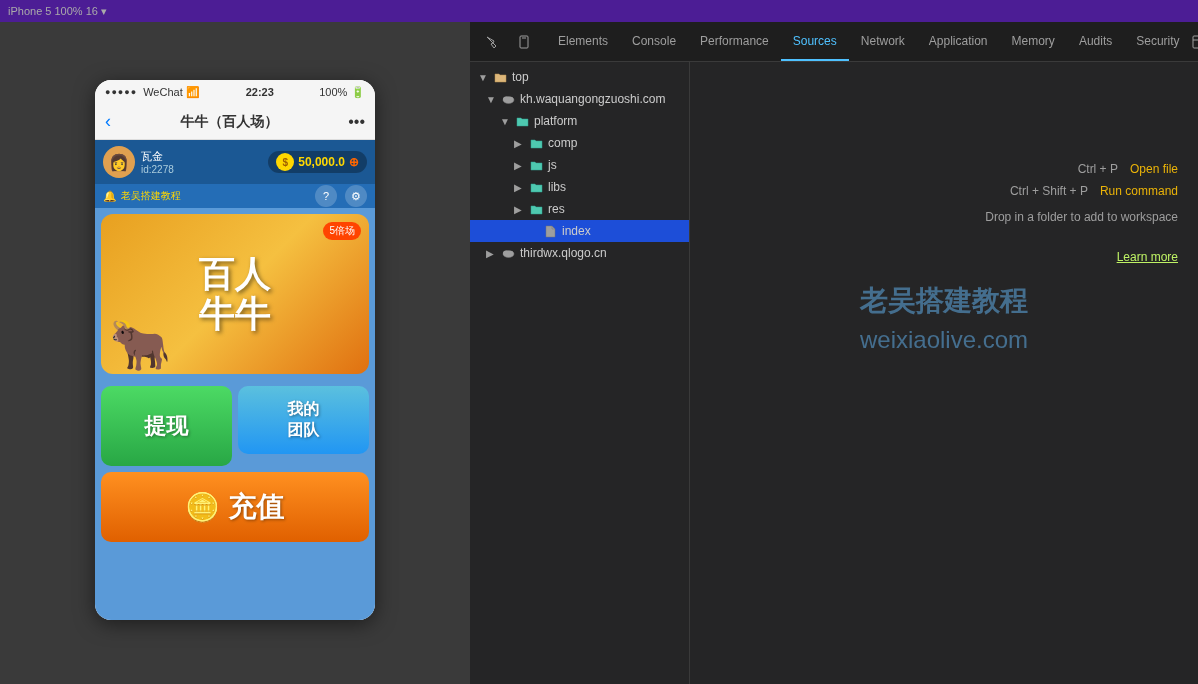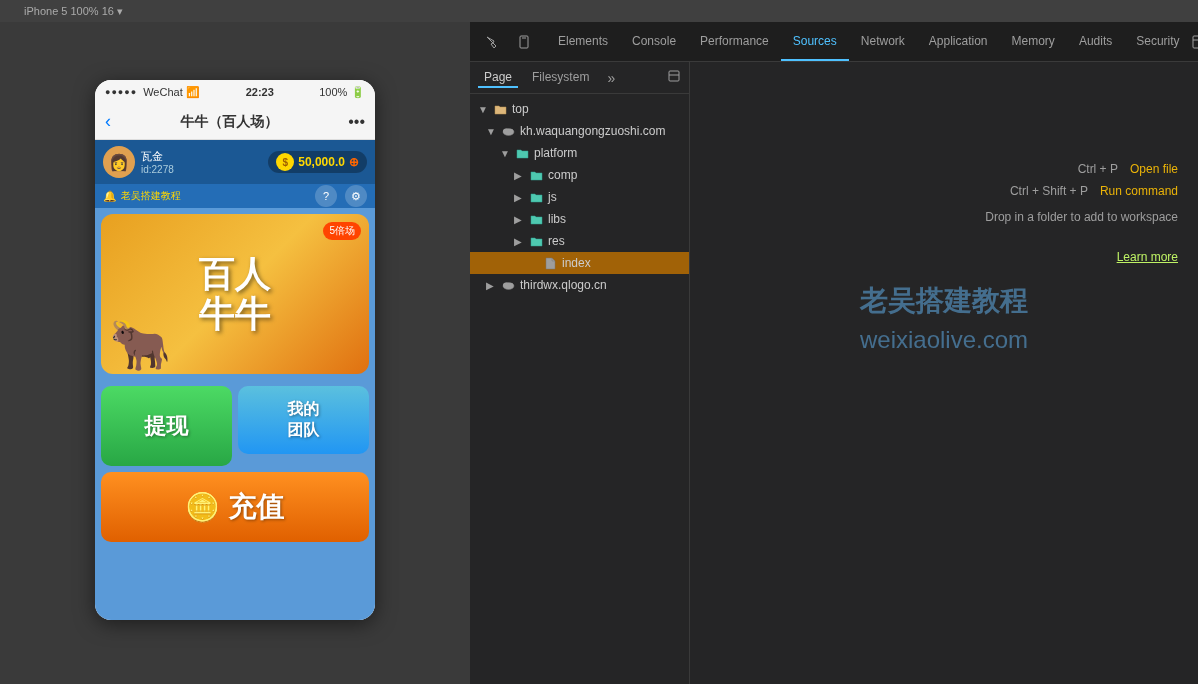--- a/index.html
+++ b/index.html
@@ -9,24 +9,24 @@
       background: #2b2b2b;
       font-family: -apple-system, 'Helvetica Neue', Arial, sans-serif;
       overflow: hidden;
       display: flex;
       flex-direction: column;
     }
 
     
     .top-bar {
       height: 22px;
-      background: #404040;
-      display: flex;
-      align-items: center;
-      padding: 0 24px;
+      background: #4c1d95;
+      display: flex;
+      align-items: center;
+      padding: 0 8px;
     }
     .top-bar-text {
       color: #aaa;
       font-size: 11px;
     }
 
     
     .main-area {
       display: flex;
       flex: 1;
@@ -170,21 +170,21 @@
       display: flex;
       align-items: center;
       height: 22px;
       padding-left: 8px;
       cursor: pointer;
       color: #ccc;
       font-size: 12px;
     }
 
     .tree-item.selected {
-      background: #a16207;
+      background: #1d4ed8;
     }
 
     .tree-arrow {
       width: 14px;
       font-size: 10px;
       color: #9e9e9e;
       flex-shrink: 0;
     }
 
     .tree-icon {
@@ -695,31 +695,20 @@
           <rect x="1" y="1" width="12" height="12" rx="1" stroke="#9e9e9e" stroke-width="1" fill="none"></rect>
           <line x1="1" y1="5" x2="13" y2="5" stroke="#9e9e9e" stroke-width="1"></line>
         </svg>
       </div>
     </div>
 
     <div class="sources-panel">
 
       <div class="sources-sidebar">
 
-        <div class="sources-tabs">
-          <span class="sources-tab active">Page</span>
-          <span class="sources-tab">Filesystem</span>
-          <span class="sources-tab-more">»</span>
-          <span class="sources-tab-icon" style="margin-left:auto;">
-            <svg width="14" height="14" viewBox="0 0 14 14" fill="none">
-              <rect x="2" y="2" width="10" height="10" rx="1" stroke="#9e9e9e" stroke-width="1" fill="none"></rect>
-              <line x1="2" y1="6" x2="12" y2="6" stroke="#9e9e9e" stroke-width="1"></line>
-            </svg>
-          </span>
-        </div>
 
         <div class="file-tree scrollbar-style">
 
           <div class="tree-item">
             <span class="tree-arrow">▼</span>
             <span class="tree-icon">
               <svg width="13" height="13" viewBox="0 0 13 13" fill="none">
                 <path d="M1 3 L1 11 L12 11 L12 4 L6 4 L5 3 Z" fill="#dcb67a" stroke="#b89050" stroke-width="0.5"></path>
               </svg>
             </span>

